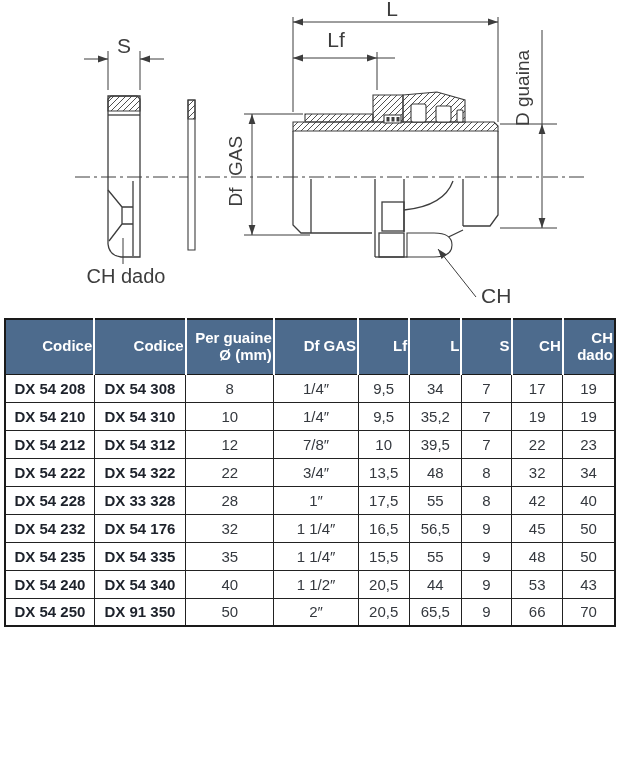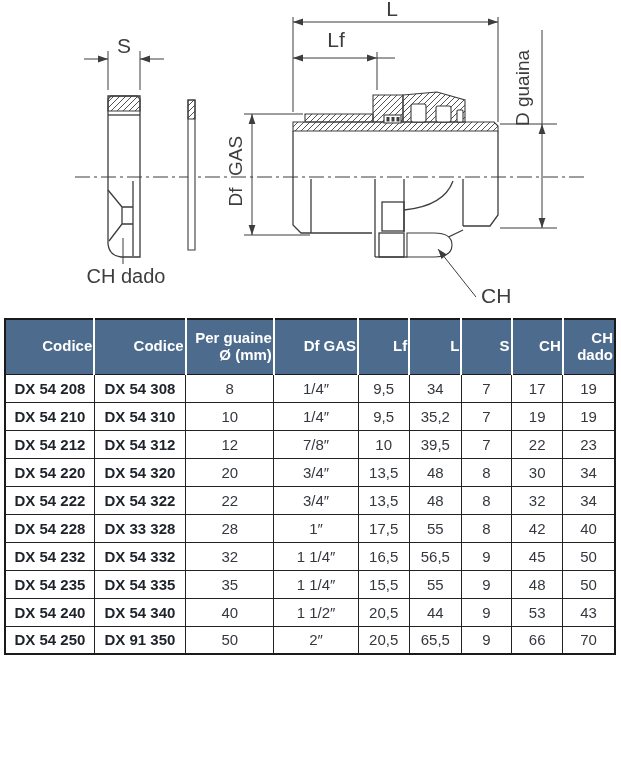--- a/index.html
+++ b/index.html
@@ -220,31 +220,20 @@
             <td class="code">DX 54 312</td>
             <td>12</td>
             <td>7/8″</td>
             <td>10</td>
             <td>39,5</td>
             <td>7</td>
             <td>22</td>
             <td>23</td>
           </tr>
           <tr>
-            <td class="code">DX 54 220</td>
-            <td class="code">DX 54 320</td>
-            <td>20</td>
-            <td>3/4″</td>
-            <td>13,5</td>
-            <td>48</td>
-            <td>8</td>
-            <td>30</td>
-            <td>34</td>
-          </tr>
-          <tr>
             <td class="code">DX 54 222</td>
             <td class="code">DX 54 322</td>
             <td>22</td>
             <td>3/4″</td>
             <td>13,5</td>
             <td>48</td>
             <td>8</td>
             <td>32</td>
             <td>34</td>
           </tr>
@@ -254,21 +243,21 @@
             <td>28</td>
             <td>1″</td>
             <td>17,5</td>
             <td>55</td>
             <td>8</td>
             <td>42</td>
             <td>40</td>
           </tr>
           <tr>
             <td class="code">DX 54 232</td>
-            <td class="code">DX 54 332</td>
+            <td class="code">DX 54 176</td>
             <td>32</td>
             <td>1 1/4″</td>
             <td>16,5</td>
             <td>56,5</td>
             <td>9</td>
             <td>45</td>
             <td>50</td>
           </tr>
           <tr>
             <td class="code">DX 54 235</td>

